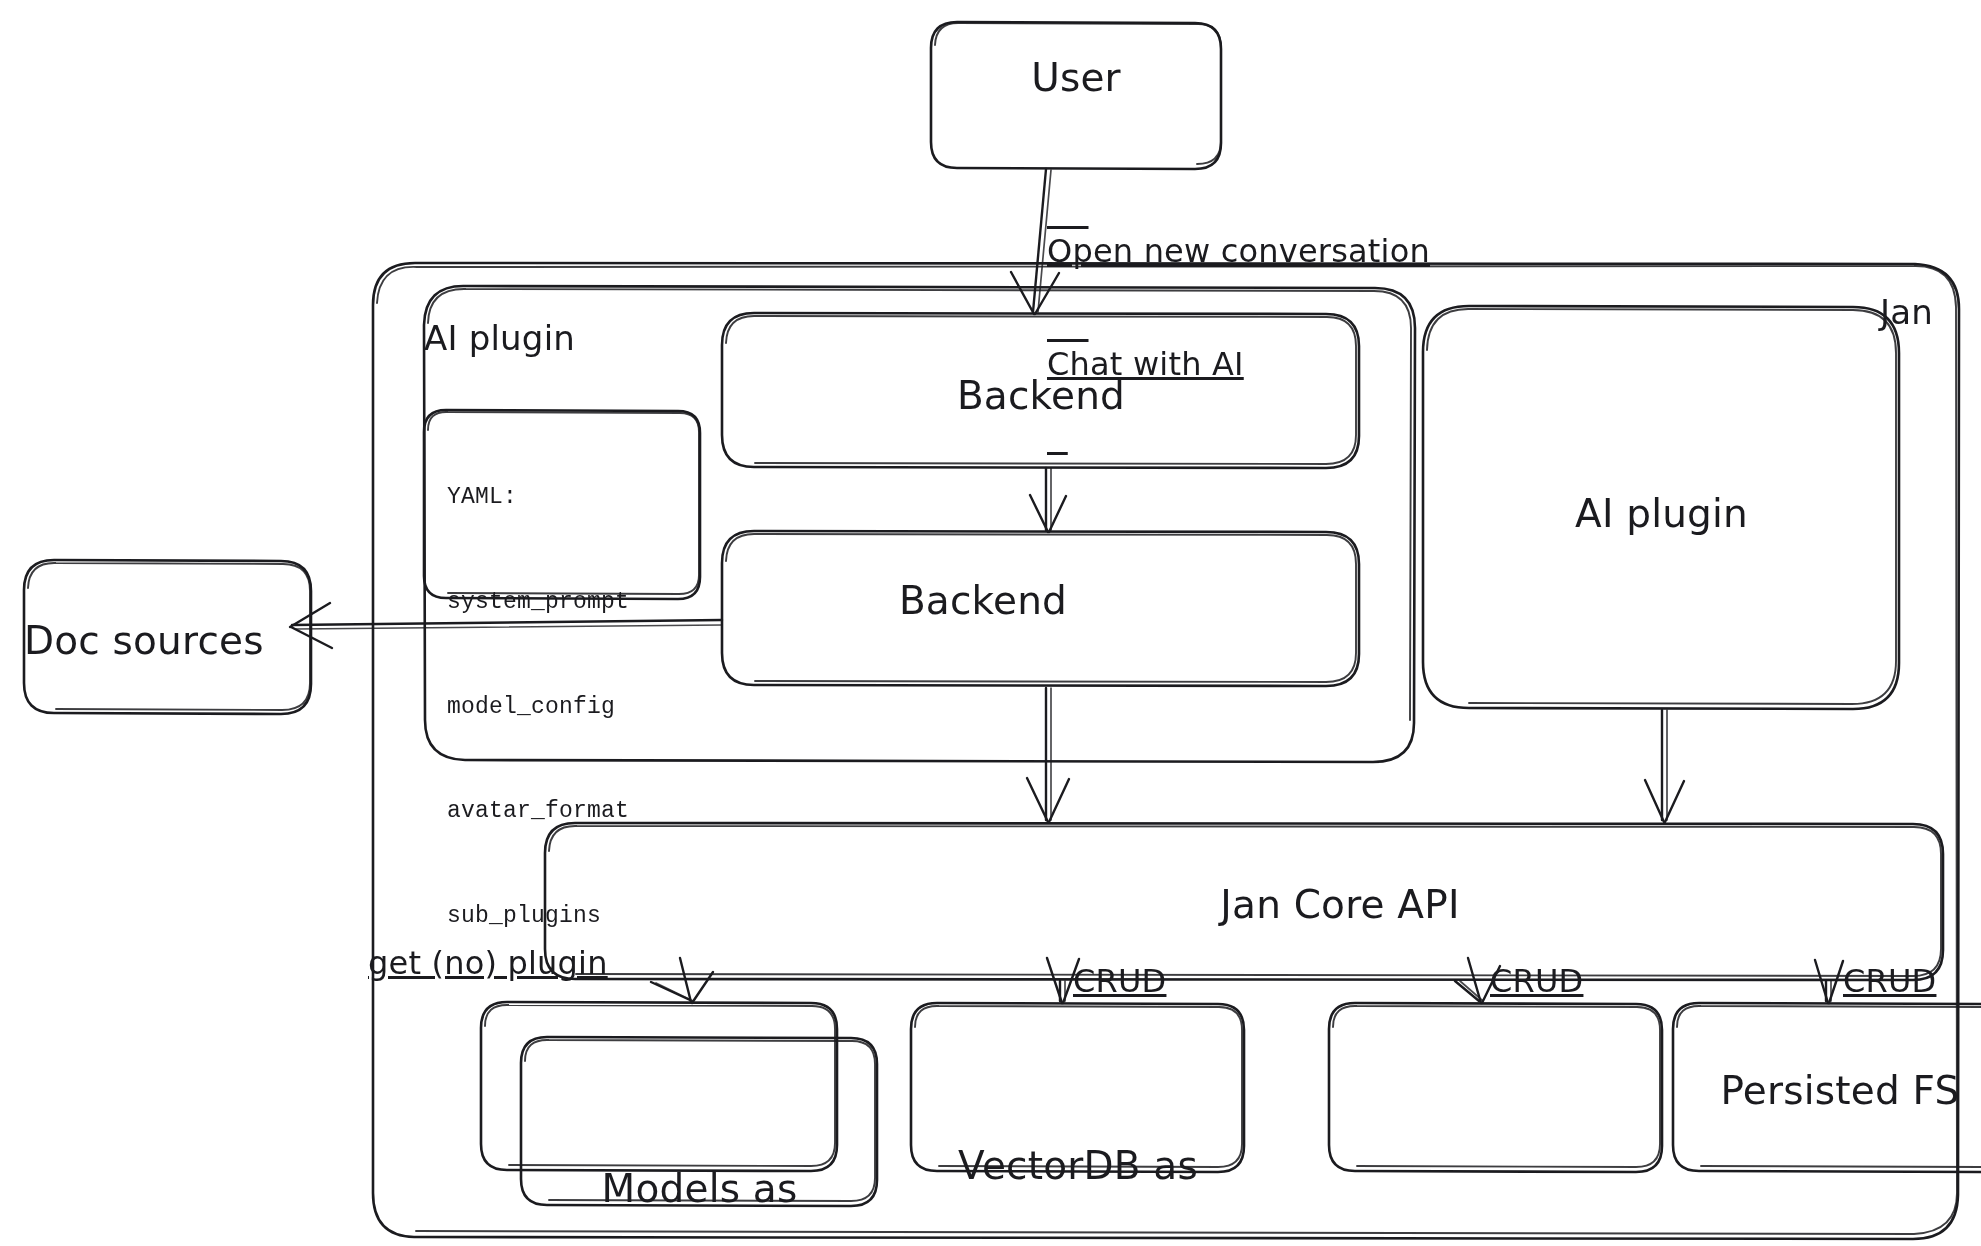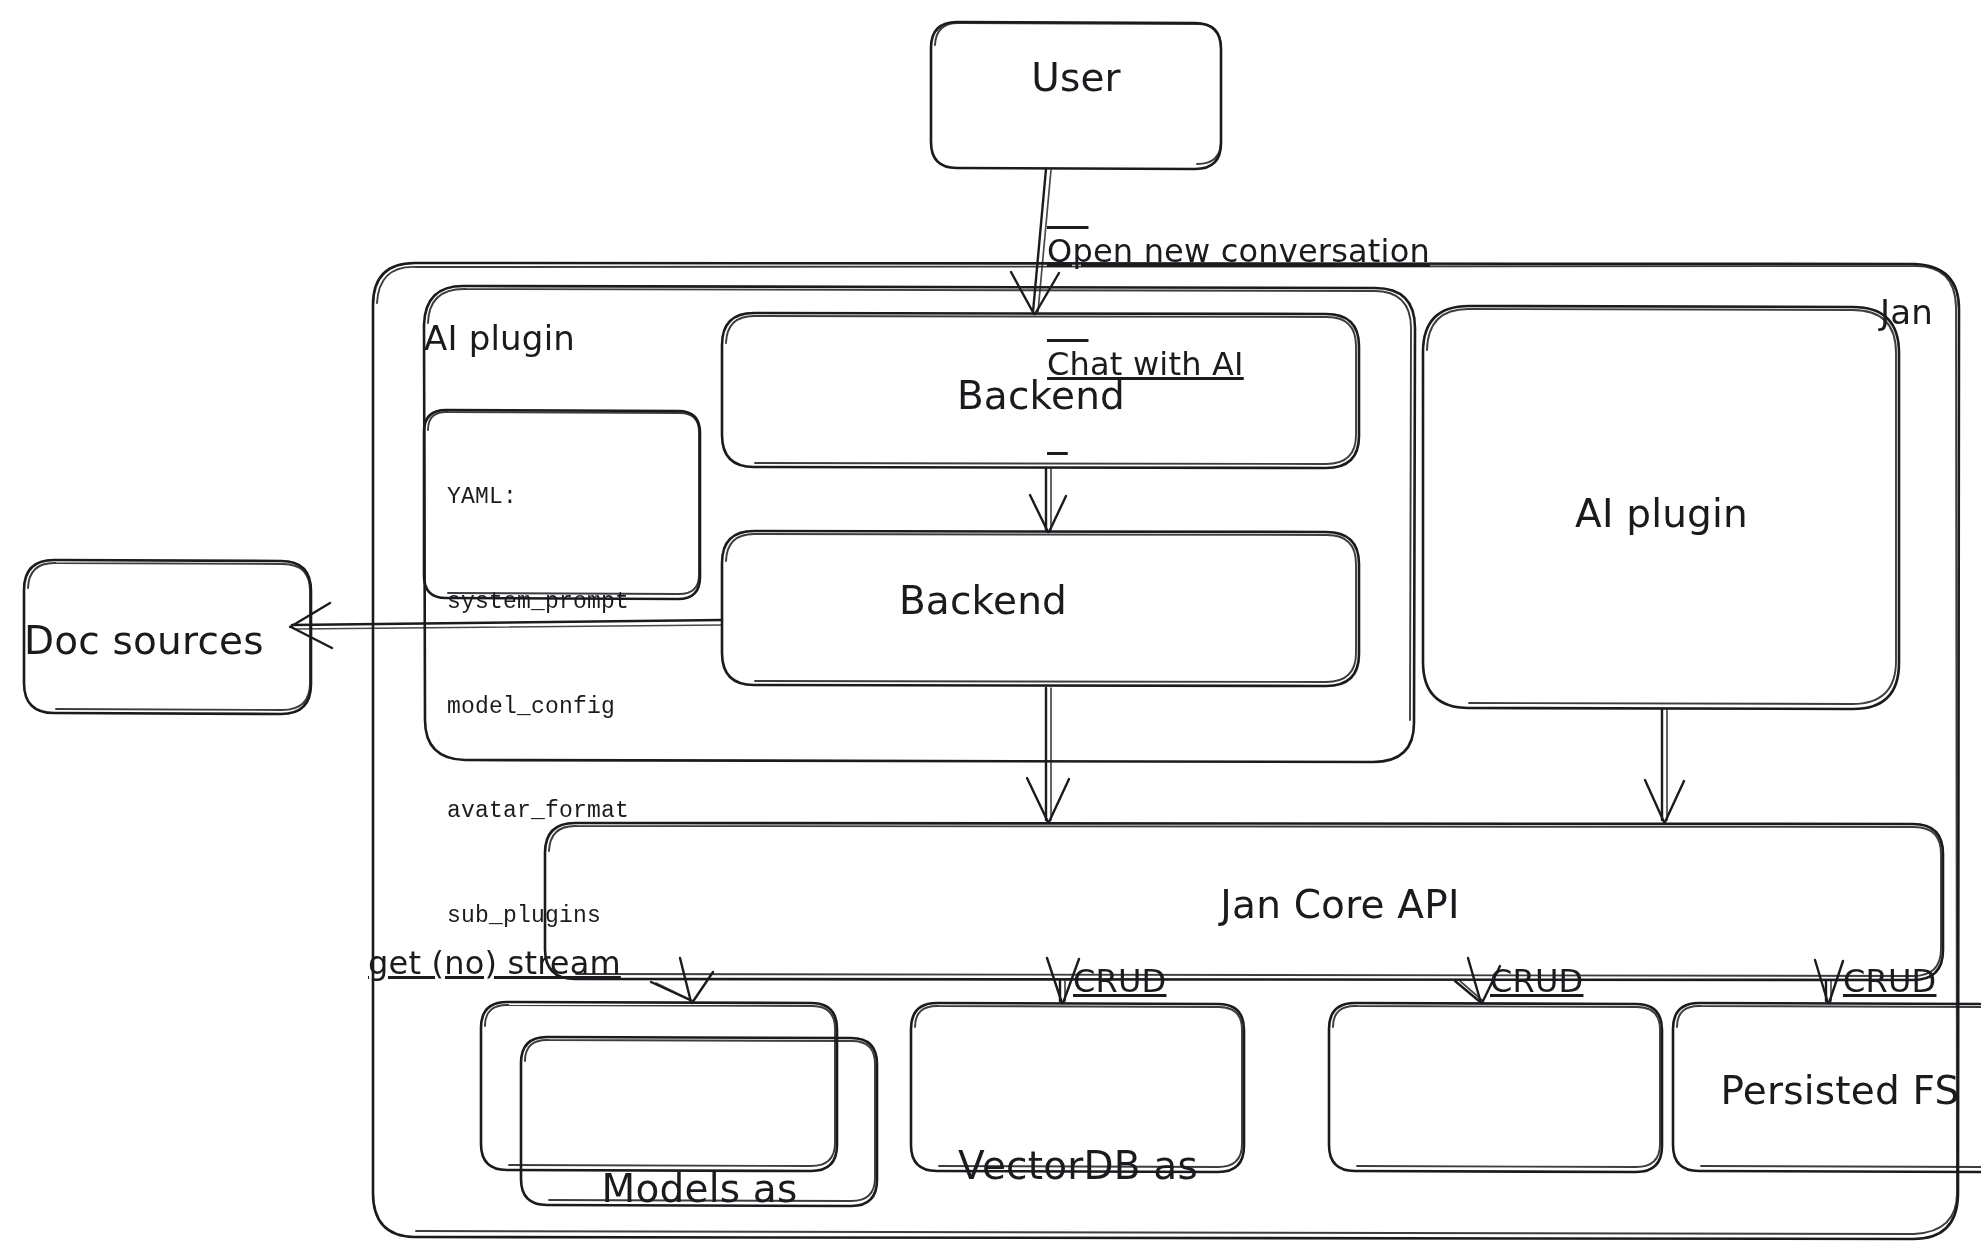--- a/index.html
+++ b/index.html
@@ -225,21 +225,21 @@
     <span class="yk">model_config</span>
     <span class="yk">avatar_format</span>
     <span class="yk">sub_plugins</span>
   </div>
 
   <div class="lbl edge-label" style="left:1047px; top:157px;">
     <div>Open new conversation</div>
     <div>Chat with AI</div>
   </div>
 
-  <div class="lbl edge-label" style="left:368px; top:945px;">get (no) stream</div>
+  <div class="lbl edge-label" style="left:368px; top:945px;">get (no) plugin</div>
 
   <div class="lbl edge-label" style="left:1073px; top:963px;">CRUD</div>
 
   <div class="lbl edge-label" style="left:1490px; top:963px;">CRUD</div>
 
   <div class="lbl edge-label" style="left:1843px; top:963px;">CRUD</div>
 
 </div>
 
 </body></html>

